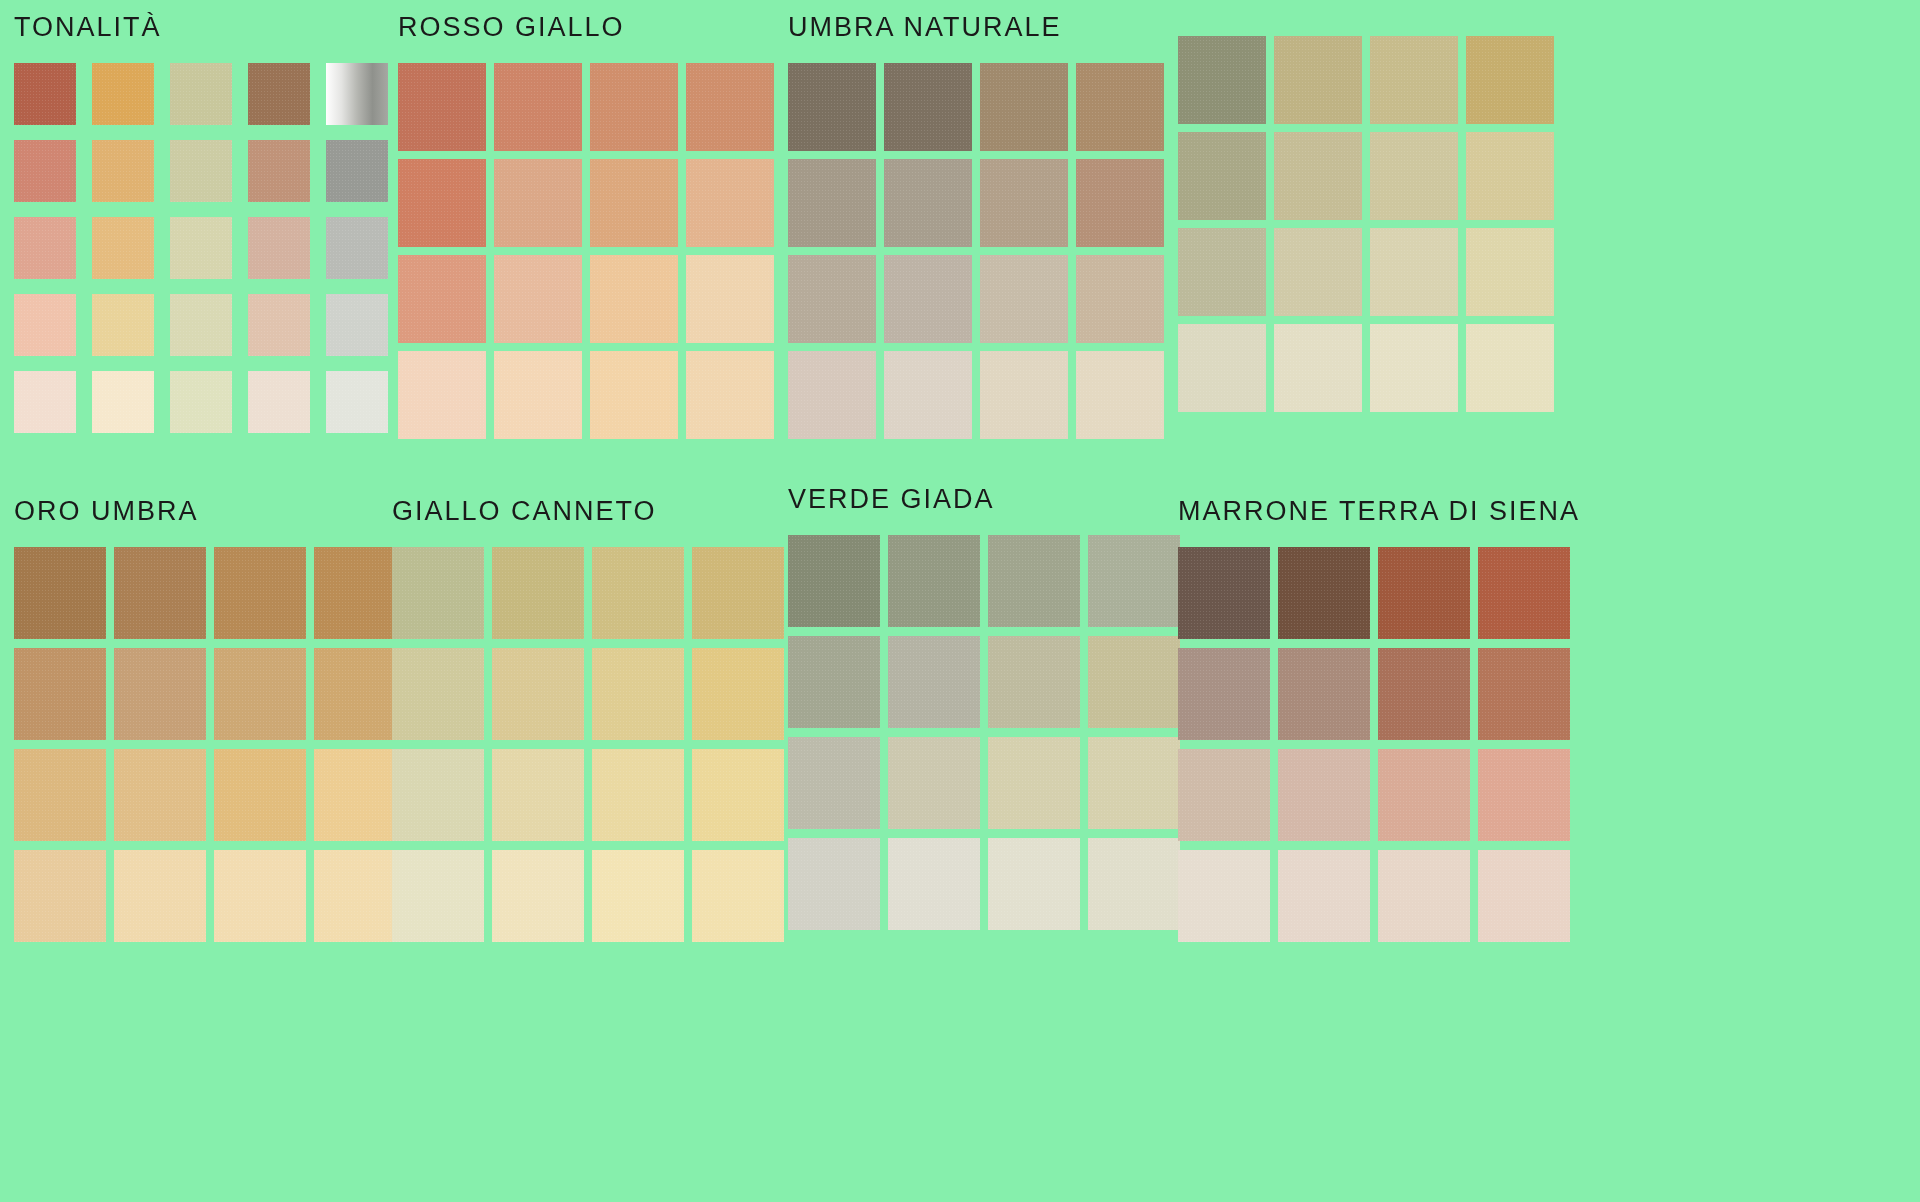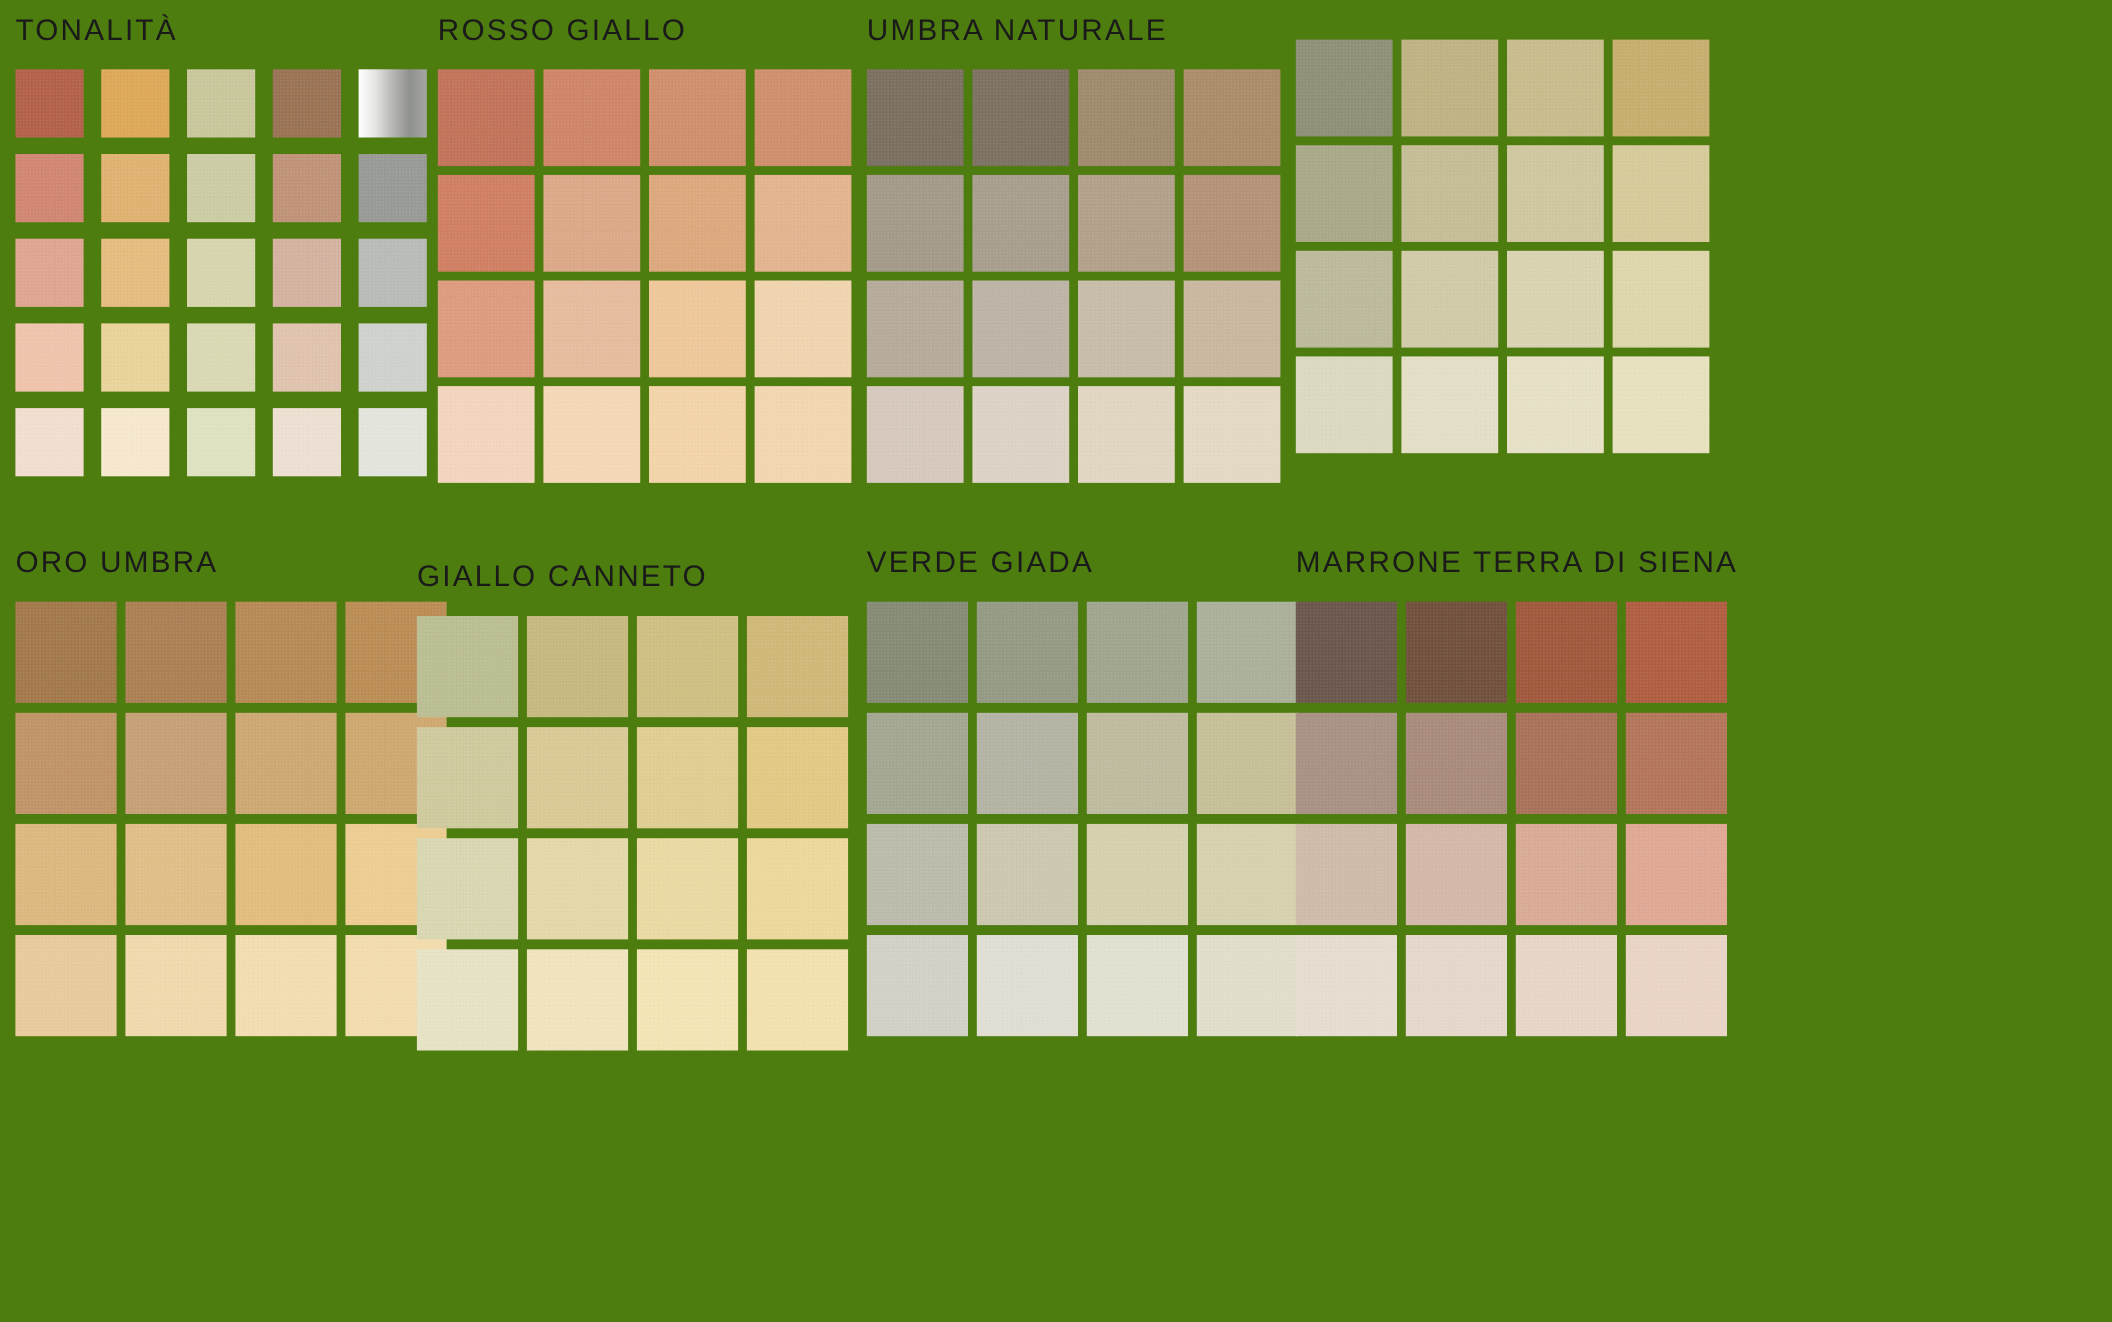--- a/index.html
+++ b/index.html
@@ -11,21 +11,21 @@
     width: 1920px;
     height: 1202px;
     font-family: "Liberation Sans", sans-serif;
     -webkit-font-smoothing: antialiased;
     overflow: hidden;
   }
   #sheet {
     position: relative;
     width: 1920px;
     height: 1202px;
-    background: #4d7c0f;
+    background: #86efac;
   }
 
   
   .section {
     position: absolute;
   }
   .section-title {
     font-family: "Liberation Sans", sans-serif;
     font-size: 27px;
     font-weight: 400;
@@ -197,42 +197,42 @@
         <div class="swatch" style="background-color: rgb(220, 184, 127);"></div>
         <div class="swatch" style="background-color: rgb(224, 190, 136);"></div>
         <div class="swatch" style="background-color: rgb(226, 189, 125);"></div>
         <div class="swatch" style="background-color: rgb(237, 205, 146);"></div>
         <div class="swatch" style="background-color: rgb(232, 203, 157);"></div>
         <div class="swatch" style="background-color: rgb(240, 217, 173);"></div>
         <div class="swatch" style="background-color: rgb(242, 220, 177);"></div>
         <div class="swatch" style="background-color: rgb(242, 220, 174);"></div>
       </div>
     </div>
-    <div class="section" style="left: 379px; top: 498px; margin-top: 13px;">
+    <div class="section" style="left: 392px; top: 498px;">
       <div class="section-title">GIALLO CANNETO</div>
       <div class="swatch-grid grid-family-lg">
         <div class="swatch" style="background-color: rgb(187, 189, 146);"></div>
         <div class="swatch" style="background-color: rgb(198, 185, 127);"></div>
         <div class="swatch" style="background-color: rgb(207, 191, 131);"></div>
         <div class="swatch" style="background-color: rgb(207, 184, 120);"></div>
         <div class="swatch" style="background-color: rgb(207, 202, 157);"></div>
         <div class="swatch" style="background-color: rgb(218, 201, 149);"></div>
         <div class="swatch" style="background-color: rgb(223, 205, 146);"></div>
         <div class="swatch" style="background-color: rgb(226, 201, 132);"></div>
         <div class="swatch" style="background-color: rgb(217, 215, 178);"></div>
         <div class="swatch" style="background-color: rgb(228, 215, 169);"></div>
         <div class="swatch" style="background-color: rgb(234, 217, 162);"></div>
         <div class="swatch" style="background-color: rgb(236, 216, 154);"></div>
         <div class="swatch" style="background-color: rgb(230, 227, 197);"></div>
         <div class="swatch" style="background-color: rgb(240, 227, 189);"></div>
         <div class="swatch" style="background-color: rgb(243, 228, 181);"></div>
         <div class="swatch" style="background-color: rgb(242, 225, 175);"></div>
       </div>
     </div>
-    <div class="section" style="left: 788px; top: 498px;">
+    <div class="section" style="left: 788px; top: 486px;">
       <div class="section-title">VERDE GIADA</div>
       <div class="swatch-grid grid-family-lg">
         <div class="swatch" style="background-color: rgb(133, 139, 116);"></div>
         <div class="swatch" style="background-color: rgb(148, 154, 131);"></div>
         <div class="swatch" style="background-color: rgb(160, 165, 142);"></div>
         <div class="swatch" style="background-color: rgb(170, 176, 154);"></div>
         <div class="swatch" style="background-color: rgb(163, 167, 146);"></div>
         <div class="swatch" style="background-color: rgb(180, 179, 164);"></div>
         <div class="swatch" style="background-color: rgb(190, 187, 159);"></div>
         <div class="swatch" style="background-color: rgb(198, 192, 153);"></div>

